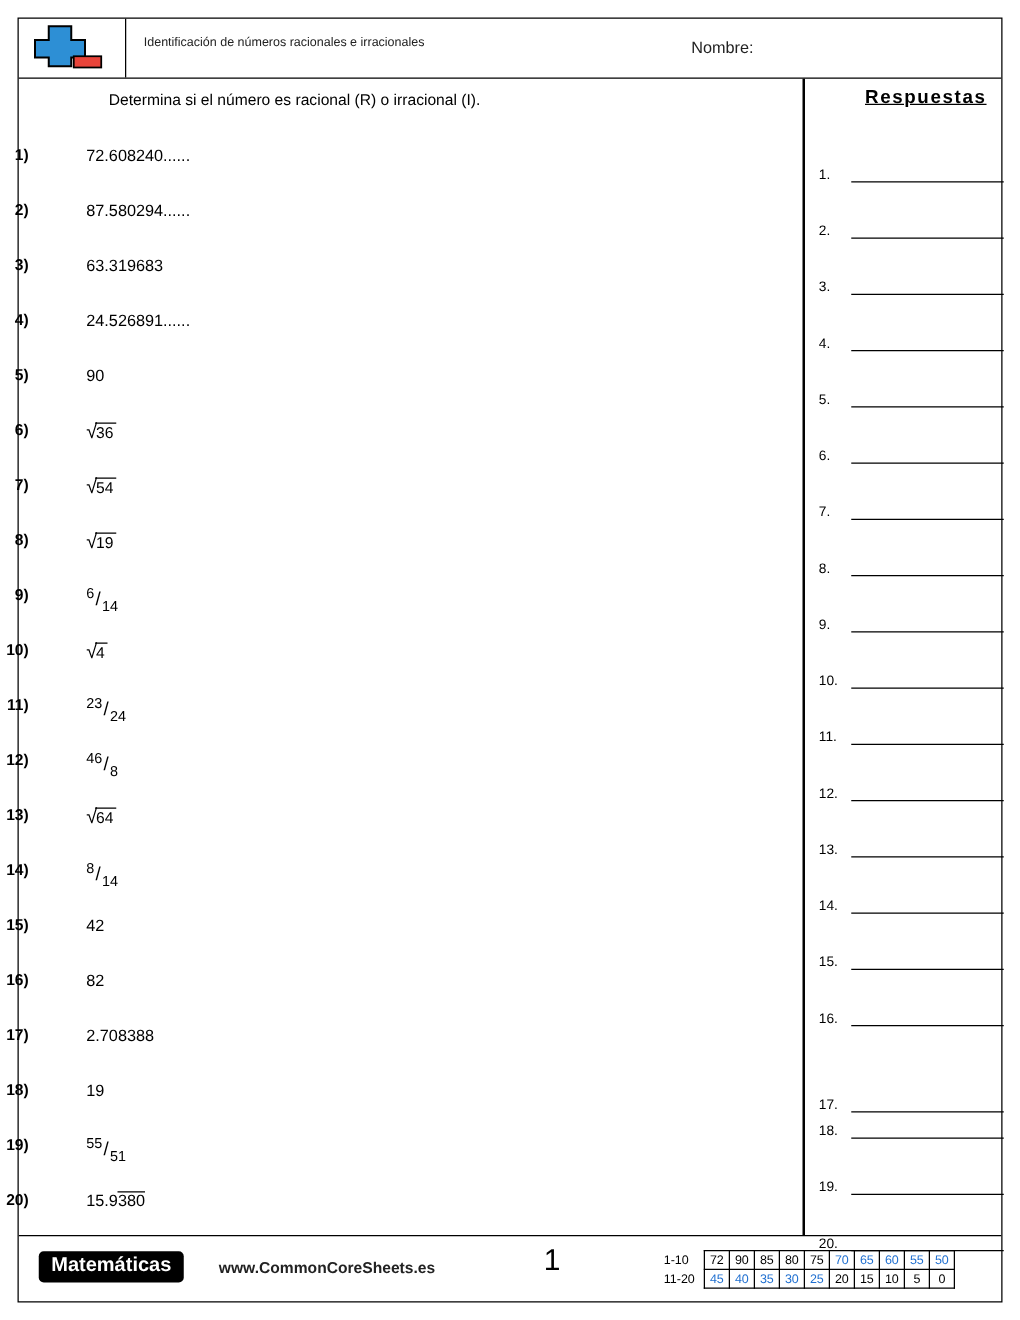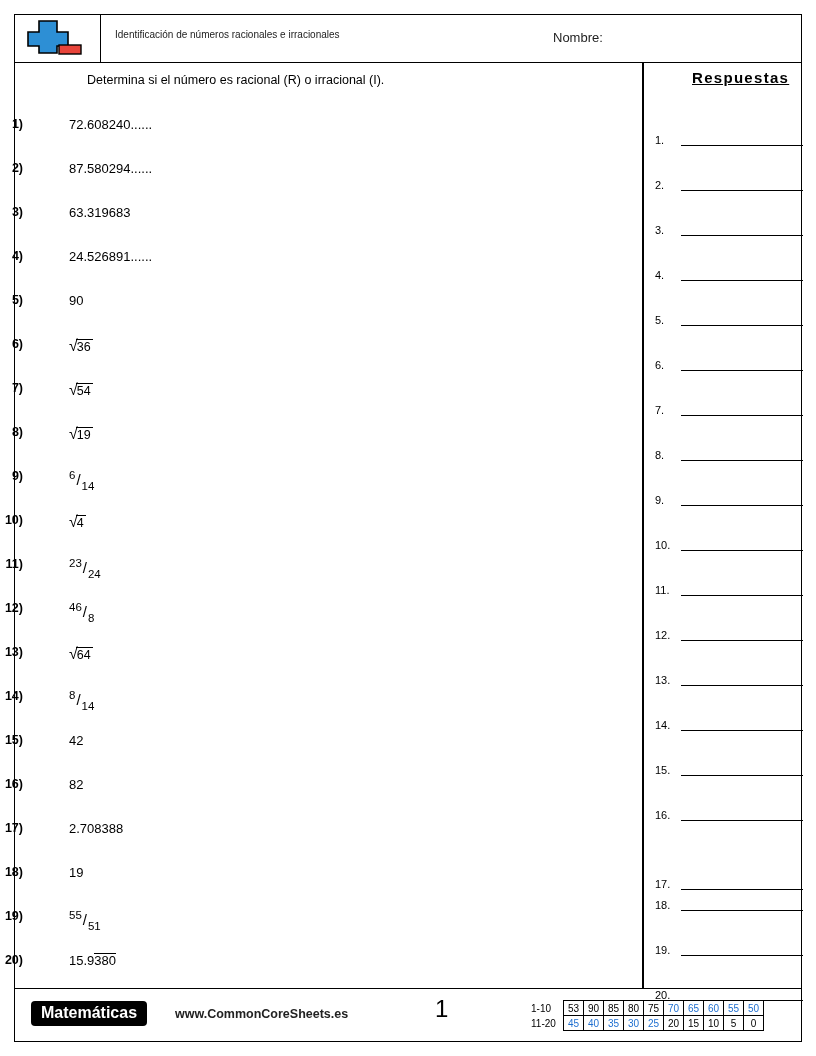--- a/index.html
+++ b/index.html
@@ -372,21 +372,21 @@
 
   <div class="footer">
     <div class="brand">Matemáticas</div>
     <div class="site">www.CommonCoreSheets.es</div>
     <div class="pagenum">1</div>
     <div class="scale">
       <table class="scale-tbl">
         <tbody>
             <tr>
           <td class="rowlabel">1-10</td>
-          <td>53</td>
+          <td>72</td>
           <td>90</td>
           <td>85</td>
           <td>80</td>
           <td>75</td>
           <td class="hi">70</td>
           <td class="hi">65</td>
           <td class="hi">60</td>
           <td class="hi">55</td>
           <td class="hi">50</td>
         </tr>

